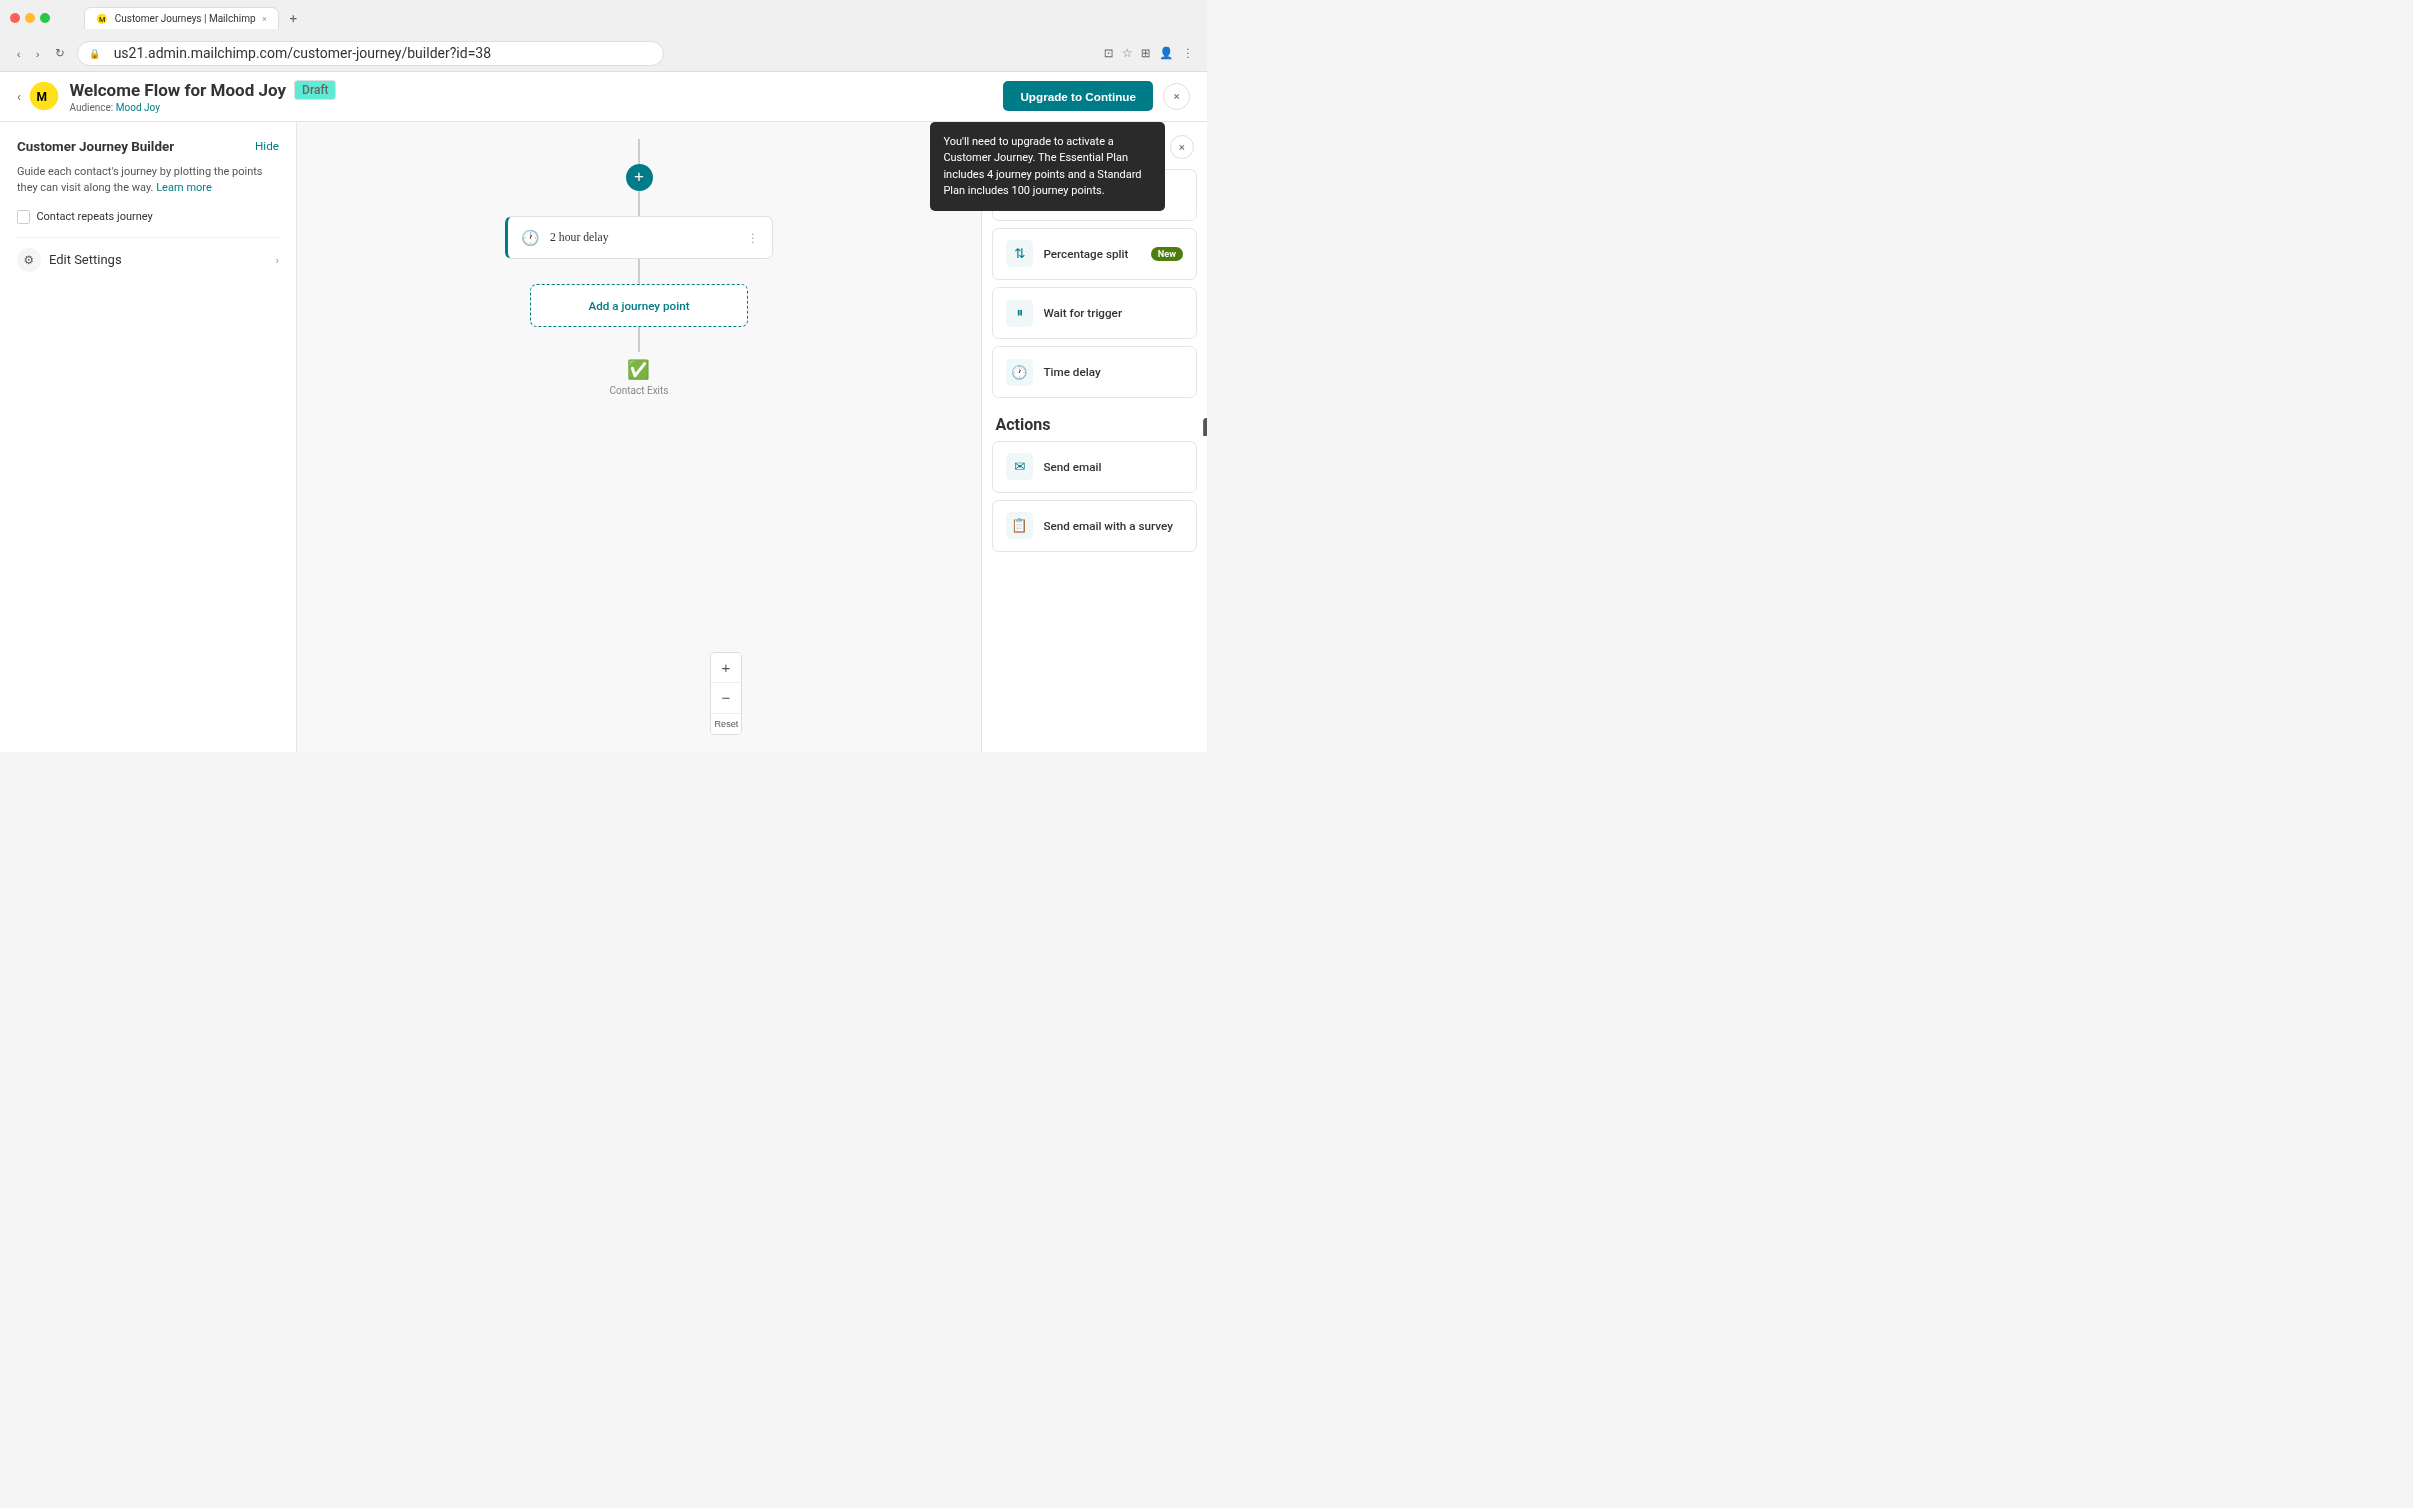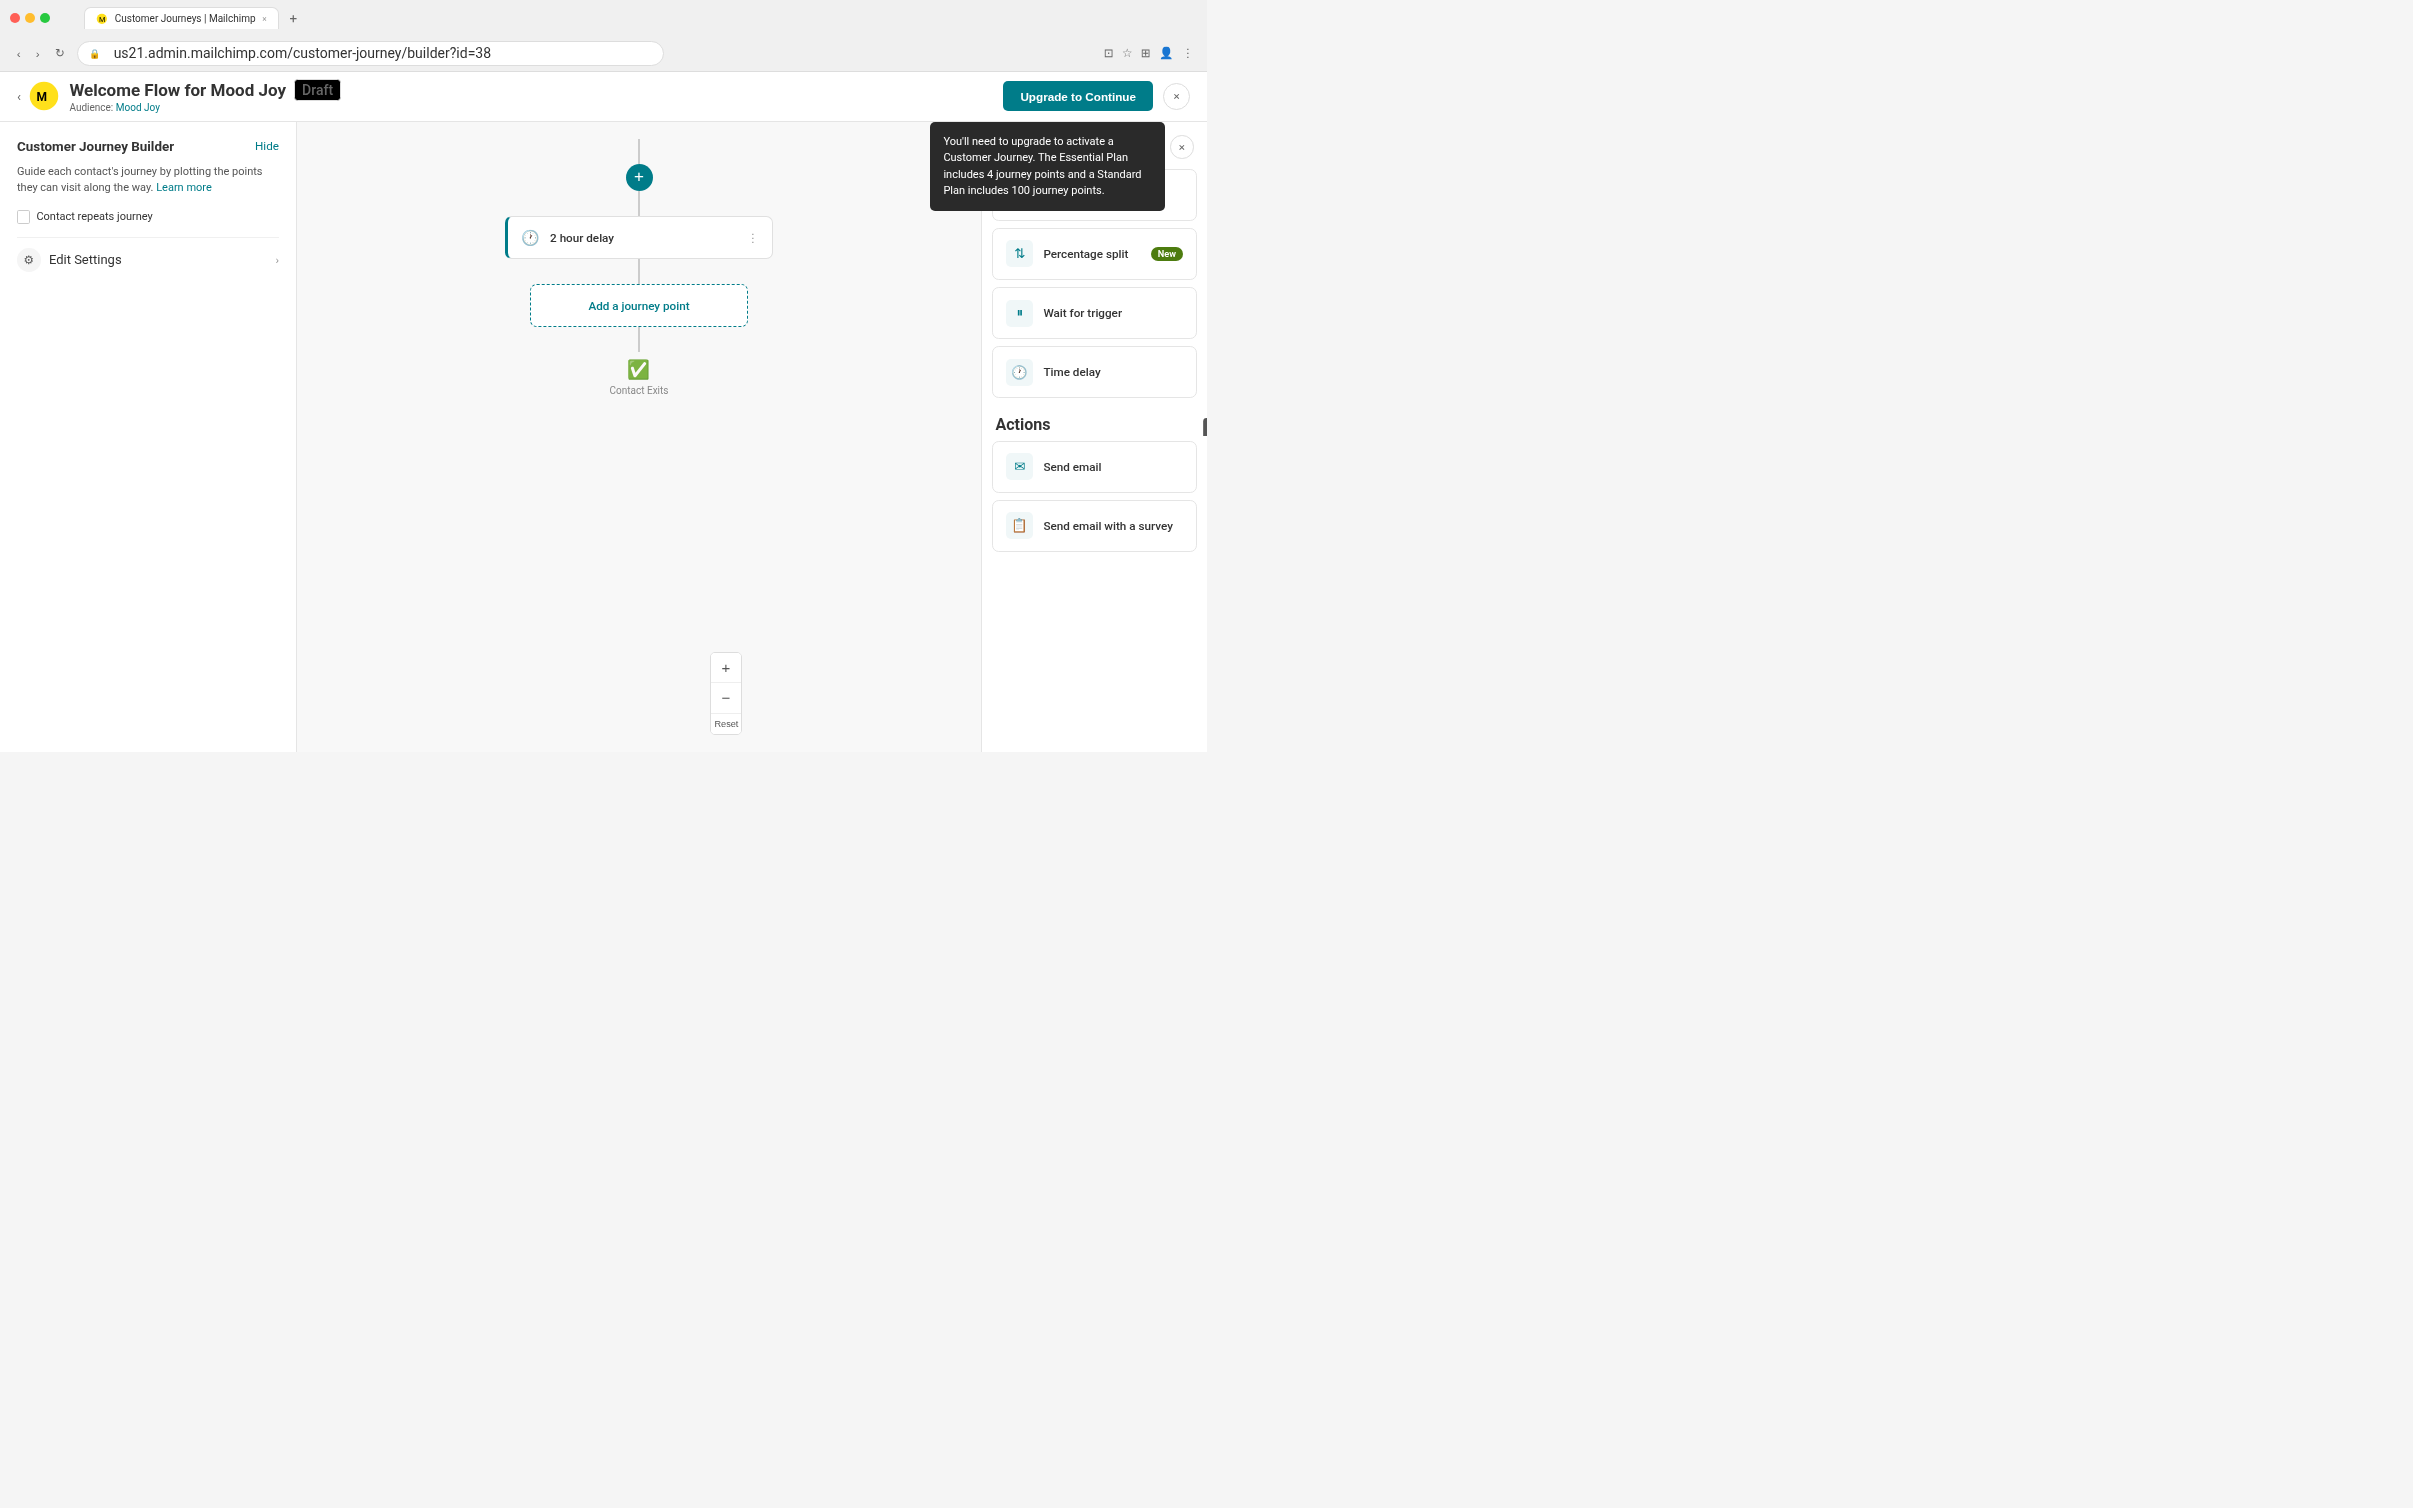--- a/index.html
+++ b/index.html
@@ -69,23 +69,23 @@
     .header-back { color: #666; margin-right: 8.4px; font-size: 13.4px; cursor: pointer; }
     .mailchimp-logo {
       width: 30px; height: 30px; margin-right: 10px;
     }
     .header-title-section { flex: 1; }
     .header-title {
       font-size: 17px; font-weight: 700; color: #333;
       display: flex; align-items: center; gap: 8.4px;
     }
     .draft-badge {
-      background: #000000; border: 0.8px solid #ddd;
+      background: #5eead4; border: 0.8px solid #ddd;
       border-radius: 3.4px; padding: 1.7px 6.7px;
-      font-size: 14px; font-weight: 500; color: #666;
+      font-size: 12px; font-weight: 500; color: #666;
     }
     .header-audience {
       font-size: 10px; color: #666; margin-top: 1.7px;
     }
     .audience-link { color: #007c89; text-decoration: none; }
     .upgrade-btn {
       background: #007c89; color: white; border: none;
       border-radius: 5px; padding: 8.4px 17px; font-size: 11.7px;
       font-weight: 600; cursor: pointer;
     }
@@ -175,21 +175,21 @@
     .flow-card {
       background: white; border-radius: 6.7px;
       border: 0.8px solid #e0e0e0;
       width: 268px; padding: 11.7px 13.4px;
       display: flex; align-items: center; justify-content: space-between;
       position: relative;
       border-left: 3.4px solid #007c89;
     }
     .flow-card-left { display: flex; align-items: center; gap: 10px; }
     .flow-card-icon { color: #555; font-size: 15px; }
-    .flow-card-label { font-size: 11.7px; color: #333; font-weight: 500; }
+    .flow-card-label { font-size: 11.7px; color: #333; font-weight: 500; font-family: Liberation Serif, serif; }
     .flow-card-menu { color: #999; cursor: pointer; }
     .add-journey-box {
       width: 218px; border: 1.7px dashed #007c89;
       border-radius: 6.7px; padding: 13.4px;
       text-align: center; cursor: pointer;
       color: #007c89; font-size: 11.7px; font-weight: 500;
       background: white;
     }
     .contact-exits {
       display: flex; flex-direction: column; align-items: center; gap: 5px;

